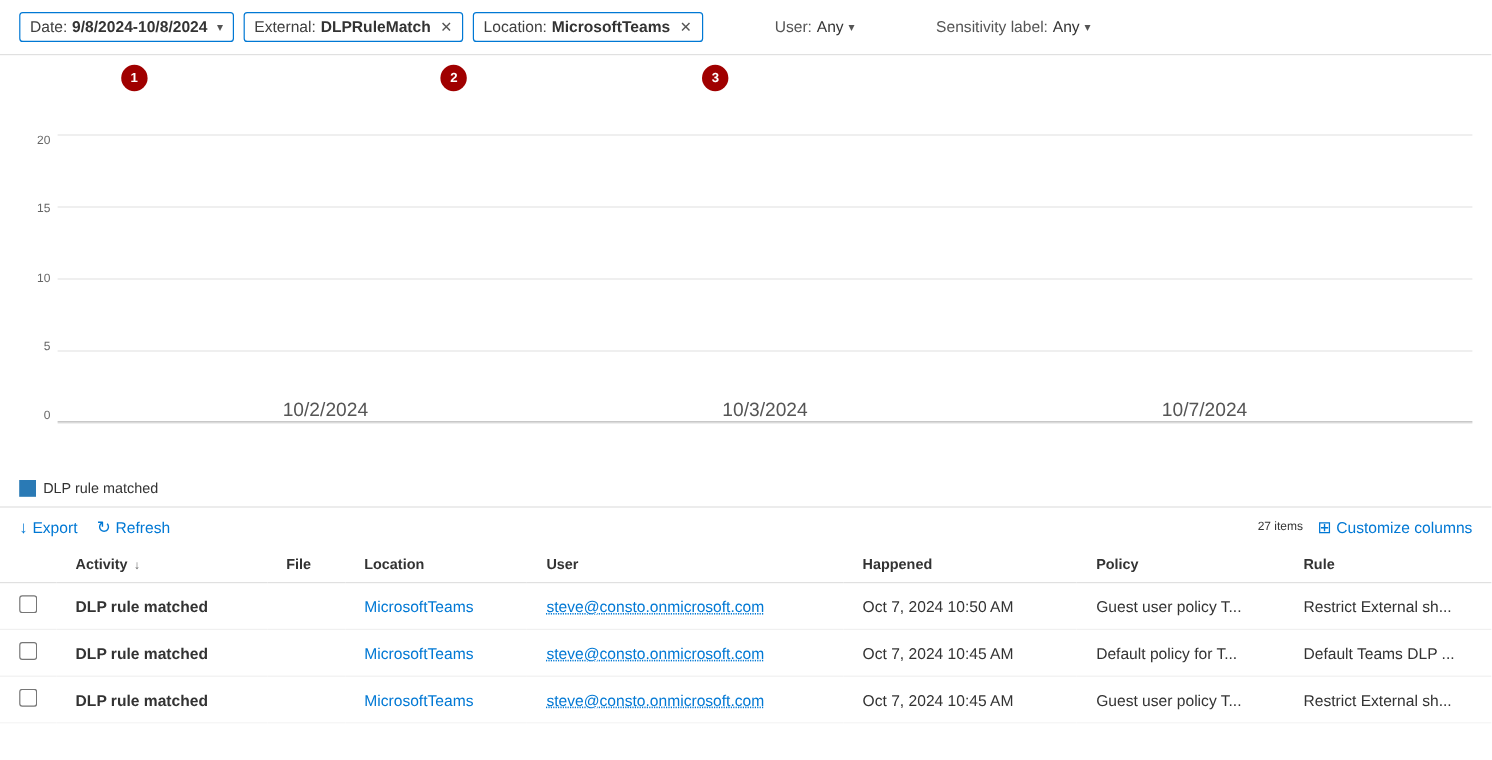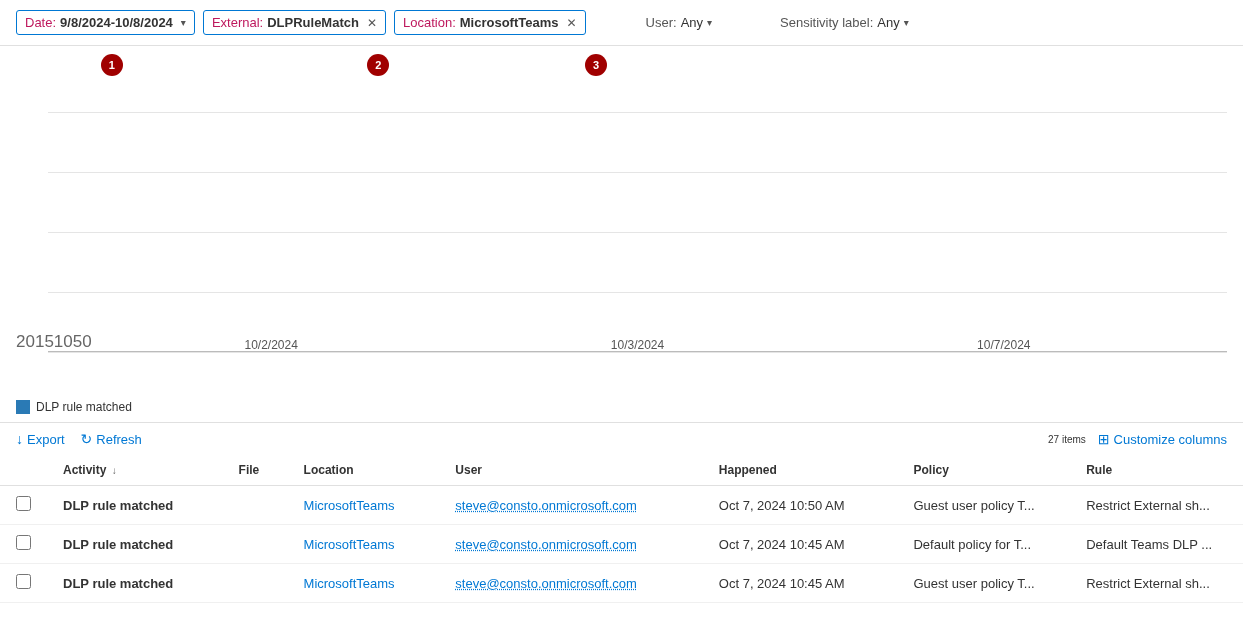--- a/index.html
+++ b/index.html
@@ -7,21 +7,21 @@
 
     .filter-bar {
       display: flex; align-items: center; gap: 8px; padding: 10px 16px;
       border-bottom: 1px solid #e0e0e0; flex-wrap: wrap;
     }
     .filter-chip {
       display: flex; align-items: center; gap: 4px;
       border: 1.5px solid #0078d4; border-radius: 3px; padding: 4px 8px;
       background: #fff; font-size: 13px; cursor: pointer; color: #333;
     }
-    .filter-chip .label { color: #be185d; }
+    .filter-chip .label { color: #404040; }
     .filter-chip .value { font-weight: 700; }
     .filter-chip .close { color: #555; margin-left: 4px; cursor: pointer; font-size: 12px; }
     .filter-chip .chevron { font-size: 10px; color: #555; margin-left: 4px; }
     .filter-plain {
       display: flex; align-items: center; gap: 4px;
       padding: 4px 8px; font-size: 13px; cursor: pointer; color: #333; border: none; background: none; margin-left: 44px;
     }
     .filter-plain .label { color: #555; }
     .filter-plain .value { font-weight: 400; }
     .filter-plain .chevron { font-size: 10px; color: #555; }
@@ -33,41 +33,41 @@
       width: 22px; height: 22px; border-radius: 50%; background: #a00000; color: #fff;
       display: flex; align-items: center; justify-content: center; font-size: 11px; font-weight: 700;
       position: absolute; top: 0;
     }
 
     .chart-container {
       position: relative; width: 100%; height: 280px; margin-top: 30px;
     }
     .y-axis {
       position: absolute; left: 0; top: 0; bottom: 40px; width: 32px;
-      display: flex; flex-direction: row; justify-content: space-between; align-items: flex-end;
-      padding-right: 6px; font-size: 17px; color: #666;
+      display: flex; flex-direction: column; justify-content: space-between; align-items: flex-end;
+      padding-right: 6px; font-size: 10px; color: #666;
     }
     .chart-inner {
       position: absolute; left: 32px; right: 0; top: 0; bottom: 40px;
     }
     .grid-lines {
       position: absolute; left: 0; right: 0; top: 0; bottom: 0;
     }
     .grid-line {
       position: absolute; left: 0; right: 0; border-top: 1px solid #e5e5e5;
     }
     .bars-area {
       position: absolute; left: 0; right: 0; top: 0; bottom: 0;
       display: flex; align-items: flex-end; justify-content: space-around; padding: 0 40px;
     }
     .bar-group { display: flex; flex-direction: column; align-items: center; gap: 0; }
     .bar {
       background: #2a7ab5; width: 130px;
     }
-    .bar-label { font-size: 12px; color: #555; margin-top: 6px; white-space: nowrap; }
+    .bar-label { font-size: 16px; color: #555; margin-top: 6px; white-space: nowrap; }
     .x-axis-line {
       position: absolute; bottom: 0; left: 0; right: 0;
       border-top: 1px solid #bbb;
     }
     .chart-subtitle {
       text-align: center; font-size: 11px; color: #555; margin-top: 4px;
     }
     .legend {
       display: flex; align-items: center; gap: 6px; margin: 8px 16px;
     }

